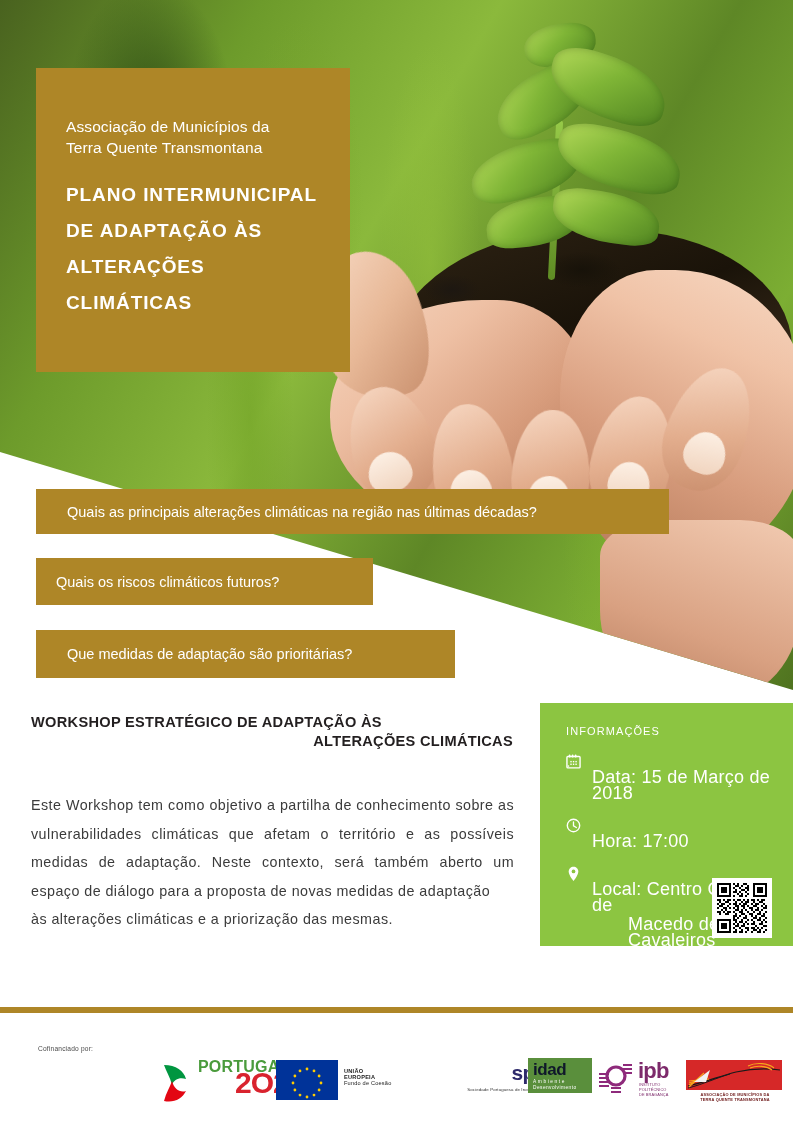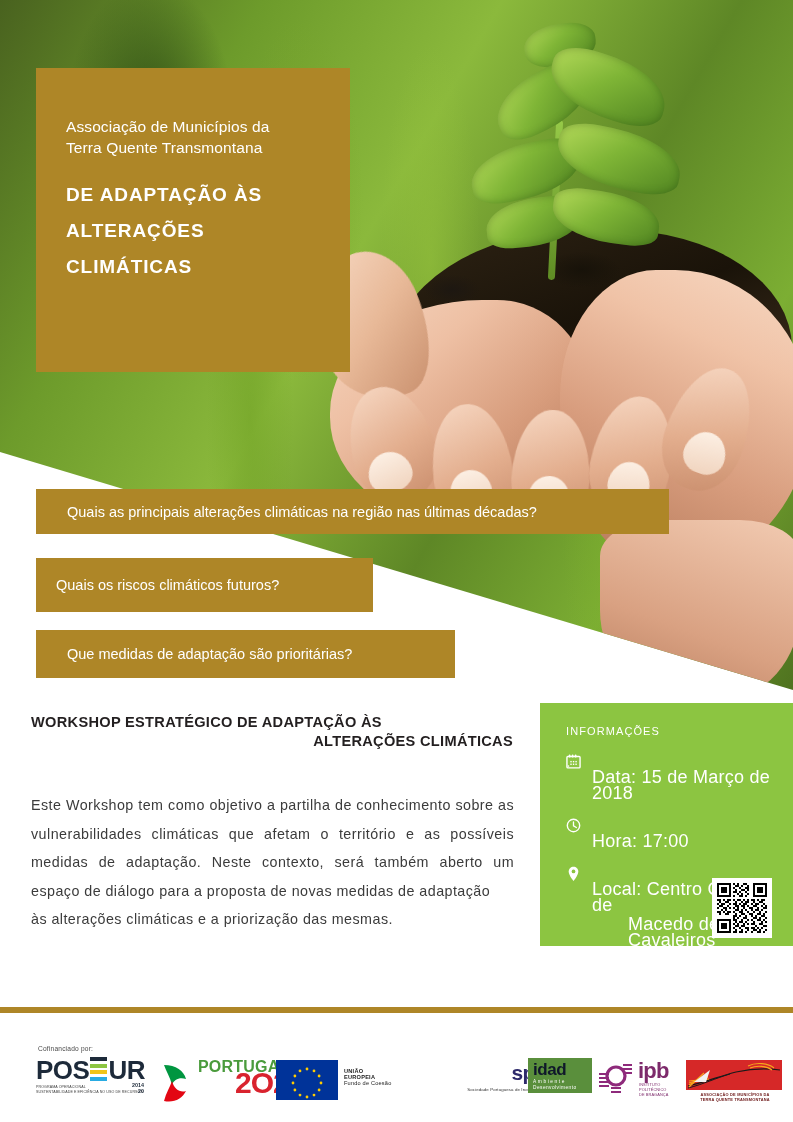--- a/index.html
+++ b/index.html
@@ -90,21 +90,21 @@
   }
   .assoc{ color:#ffffff; font-size:15.5px; line-height:21px; font-weight:400; letter-spacing:.1px; }
   .maintitle{ color:#ffffff; font-size:19px; font-weight:700; letter-spacing:.9px; line-height:36px; margin-top:19px; }
 
   
   .qbanner{
     position:absolute; background:#AE8627; color:#ffffff;
     font-size:14.5px; display:flex; align-items:center; padding-left:31px; letter-spacing:0;
   }
   #q1{ left:36px; top:489px; width:633px; height:45px; }
-  #q2{ left:36px; top:558px; width:337px; height:54px;padding-left:20px; }
+  #q2{ left:36px; top:558px; width:337px; height:47px;padding-left:20px; }
   #q3{ left:36px; top:630px; width:419px; height:48px; }
 
   
   #workshop-heading{
     position:absolute; left:31px; top:713px; width:482px;
     font-size:14.6px; font-weight:700; color:#231f20; line-height:19px;
     text-align:justify; letter-spacing:.3px;
   }
   #workshop-heading .l2{ text-align:right; }
   #workshop-body{
@@ -203,20 +203,21 @@
     <div class="nail n5"></div>
   </div>
 </div>
 
 <div id="title-block">
   <div class="assoc">
     <div>Associação de Municípios da</div>
     <div>Terra Quente Transmontana</div>
   </div>
   <div class="maintitle">
+    <div>PLANO INTERMUNICIPAL</div>
     <div>DE ADAPTAÇÃO ÀS</div>
     <div>ALTERAÇÕES</div>
     <div>CLIMÁTICAS</div>
   </div>
 </div>
 
 <div class="qbanner" id="q1">Quais as principais alterações climáticas na região nas últimas décadas?</div>
 <div class="qbanner" id="q2">Quais os riscos climáticos futuros?</div>
 <div class="qbanner" id="q3">Que medidas de adaptação são prioritárias?</div>
 
@@ -456,40 +457,20 @@
     </svg>
   </div>
 </div>
 
 <div id="gold-rule"></div>
 
 <div id="footer">
 
   <div class="cofin-label">Cofinanciado por:</div>
 
-  <div id="poseur">
-    <div class="poseur-word">
-      <span>POS</span>
-      <span class="poseur-e">
-        <i style="background:#1d2a3a"></i>
-          <i style="background:#8CC541"></i>
-          <i style="background:#f0c419"></i>
-          <i style="background:#29abe2"></i>
-      </span>
-      <span>UR</span>
-    </div>
-    <div style="position:relative;width:200px;">
-      <div class="poseur-sub">PROGRAMA OPERACIONAL</div>
-      <div class="poseur-sub" style="margin-top:0">SUSTENTABILIDADE E EFICIÊNCIA NO USO DE RECURSOS</div>
-      <div class="poseur-yr" style="right:92px;bottom:1px;">
-        <div>2014</div>
-        <div>20</div>
-      </div>
-    </div>
-  </div>
 
   <div id="pt2020">
     <svg class="pt-flag" viewBox="0 0 38 40">
       <path d="M4 2 C16 2 24 8 26 16 C20 14 14 16 12 22 C10 14 6 8 4 2Z" fill="#009640"></path>
       <path d="M4 38 C6 30 10 24 12 18 C14 26 20 30 26 28 C22 36 14 40 4 38Z" fill="#e30613"></path>
     </svg>
     <div class="pt-word">PORTUGAL</div>
     <div class="pt-num">2O2O</div>
   </div>
 

